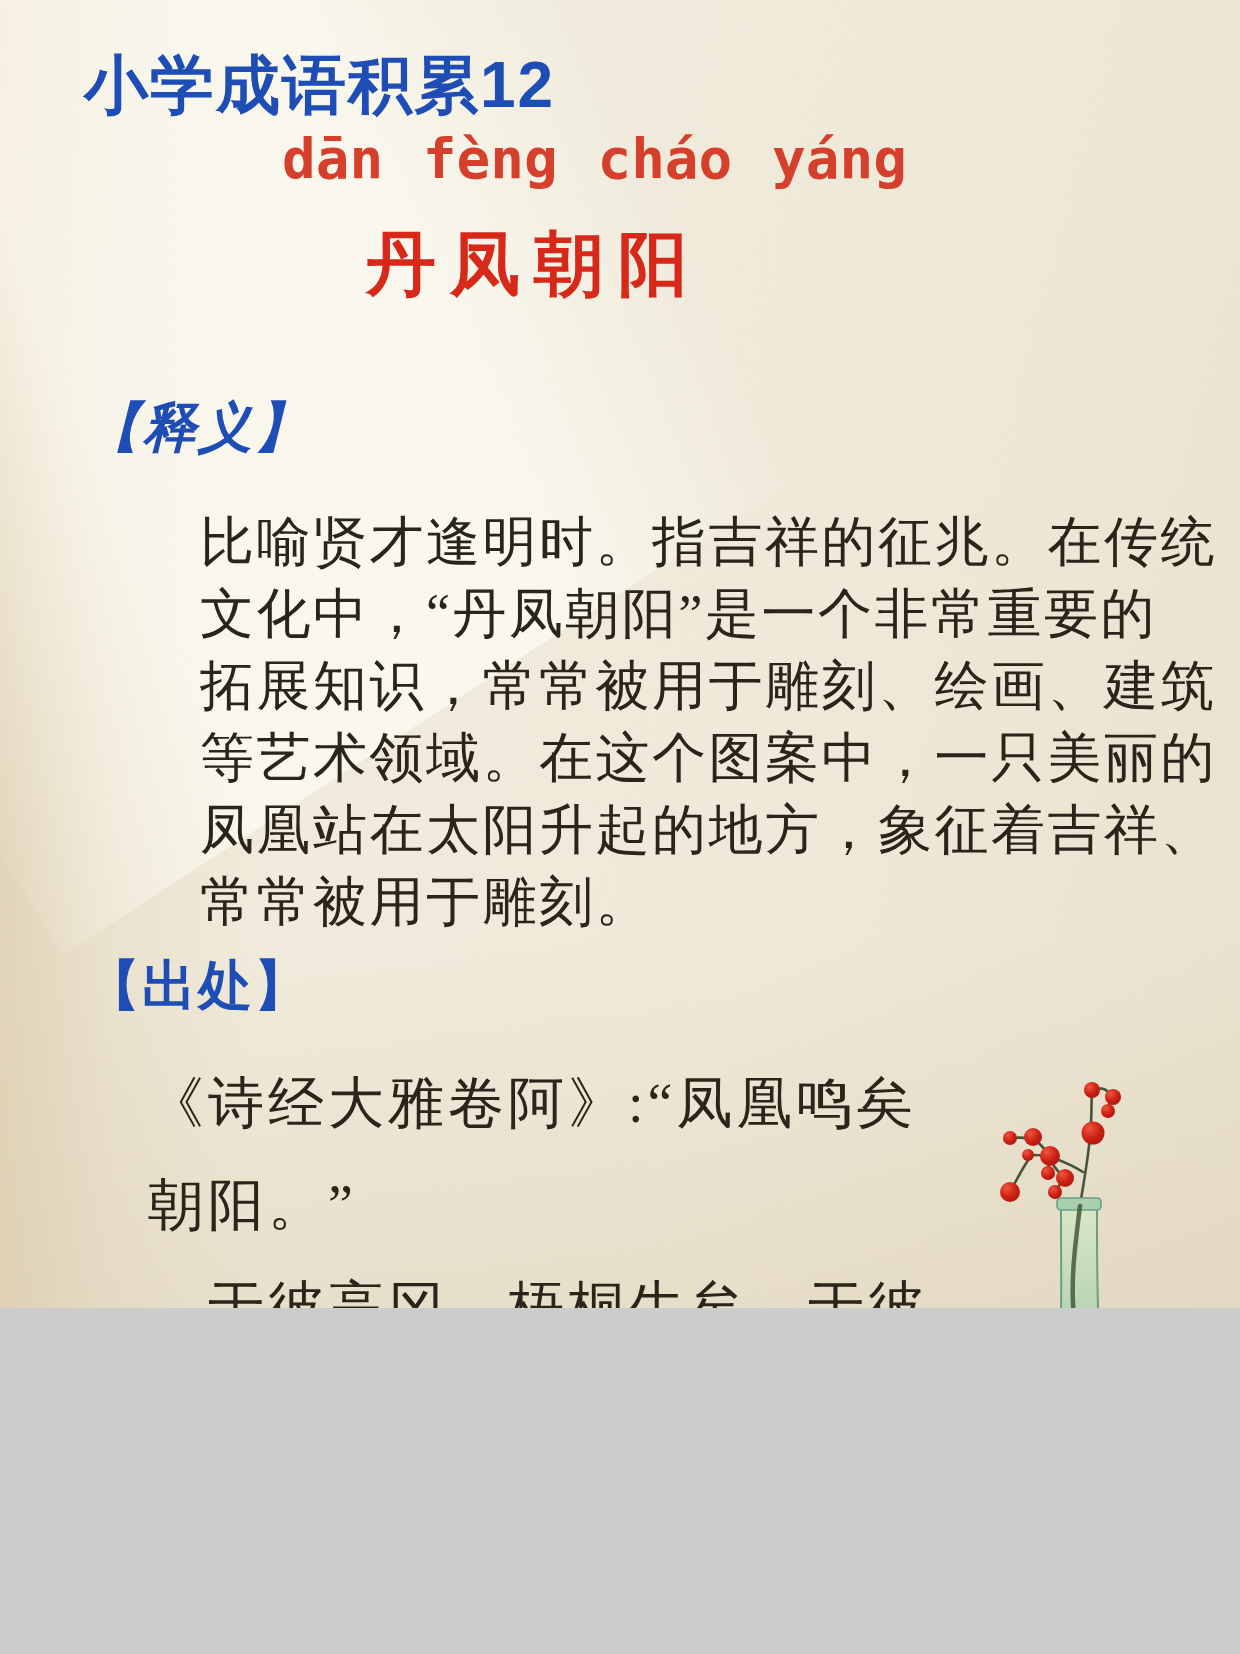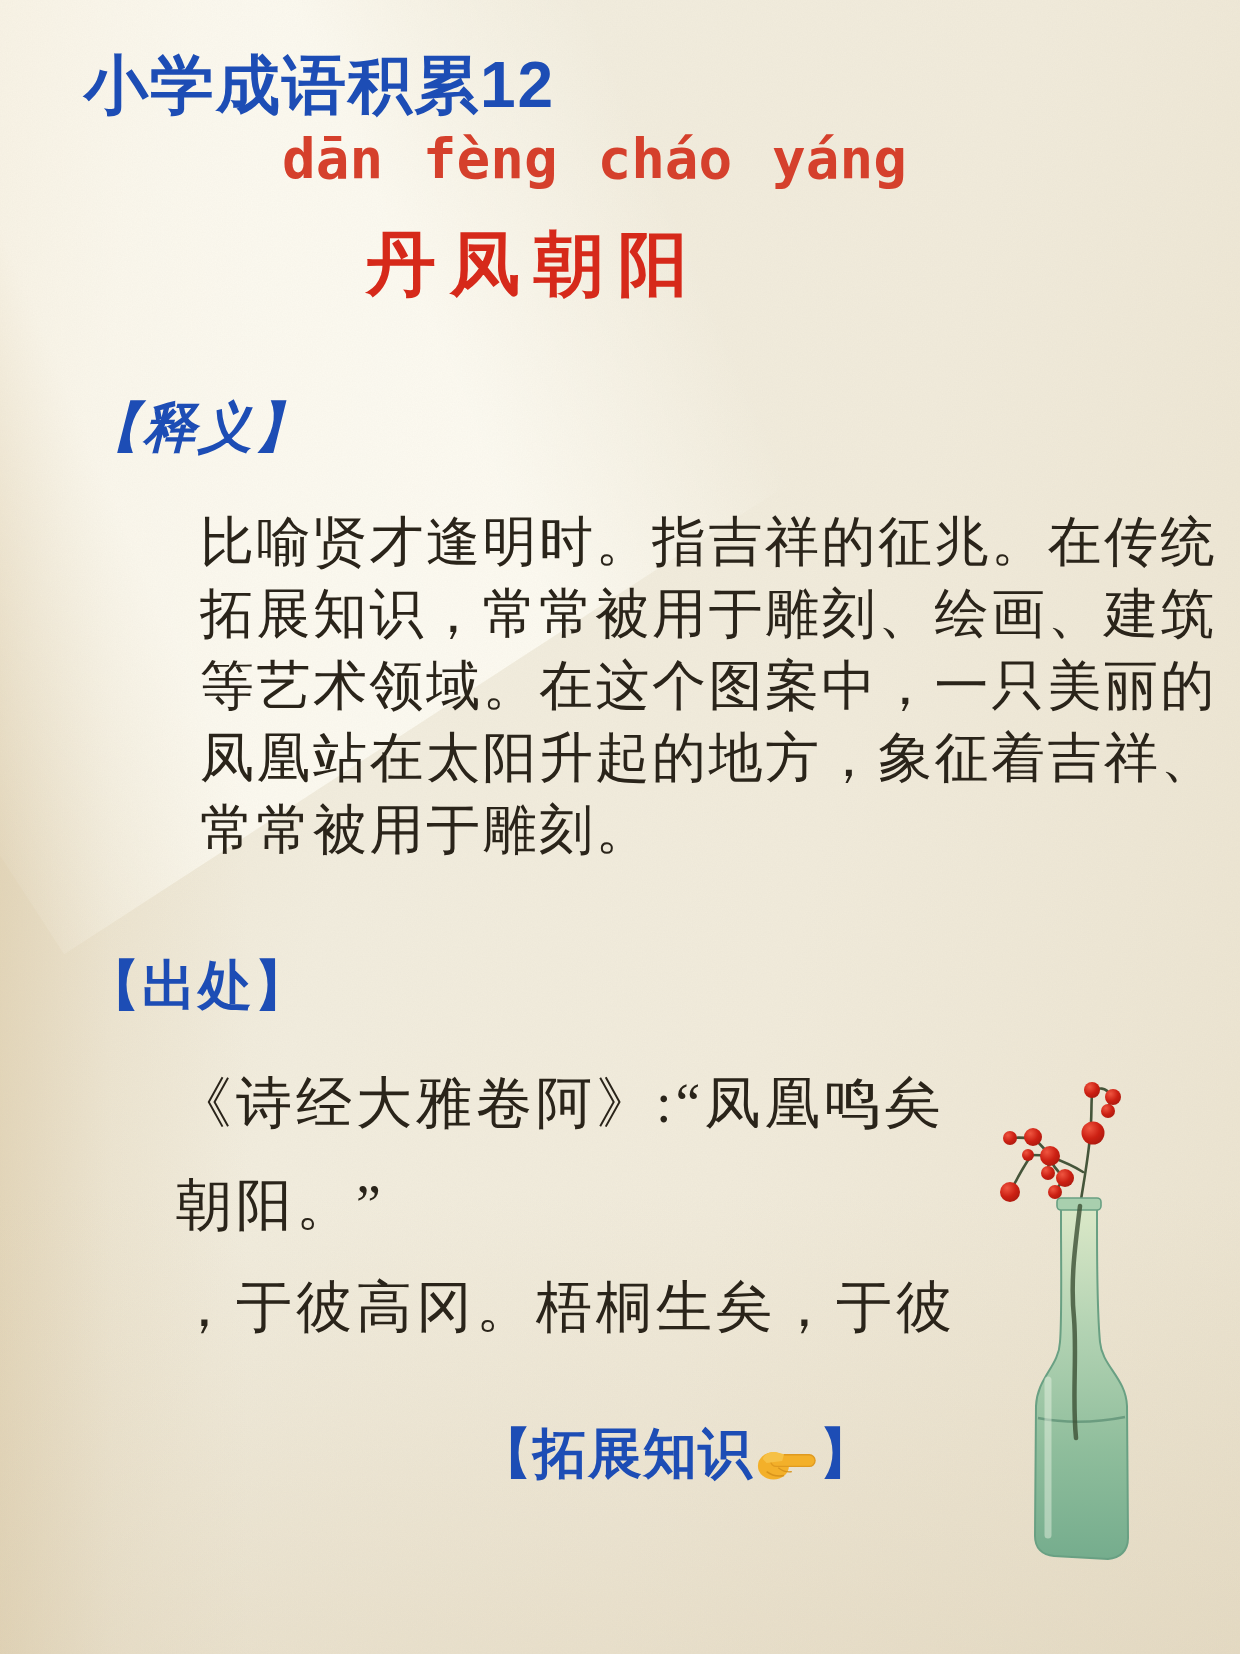--- a/index.html
+++ b/index.html
@@ -1,18 +1,18 @@
 <!DOCTYPE html>
 <html><head>
 <meta charset="utf-8">
 <style>
   html,body{margin:0;padding:0;background:#ccc;}
   #page{
     position:relative;
-    width:1240px;height:1654px;
+    width:1240px;height:1308px;
     overflow:hidden;
     background:linear-gradient(105deg,#e7d9bd 0%,#eee7d4 12%,#f2edde 34%,#f1ebdb 62%,#ebe3cf 100%);
     font-family:"Liberation Serif","DejaVu Serif",serif;
   }
   .bg-layer{position:absolute;inset:0;pointer-events:none;}
   .left-shade{background:linear-gradient(90deg,rgba(210,186,142,0.40) 0%,rgba(210,186,142,0.12) 9%,rgba(210,186,142,0) 20%);}
   .beam{
     position:absolute;left:-260px;top:-140px;width:980px;height:900px;
     background:linear-gradient(100deg,rgba(255,253,244,0) 10%,rgba(255,253,245,0.78) 34%,rgba(255,253,245,0.82) 66%,rgba(255,253,244,0) 90%);
     transform:rotate(-33deg);
@@ -49,21 +49,20 @@
   .definition-paragraph{
     position:absolute;left:200px;top:506px;width:900px;
     font-size:54px;line-height:72px;letter-spacing:2.5px;
     color:#2a241a;
   }
   .definition-paragraph div{white-space:nowrap;}
   .source-quote{
     position:absolute;left:148px;top:1052px;width:820px;
     font-size:56px;line-height:102px;letter-spacing:4px;
     color:#2a241a;
-    margin-left:28px;
   }
   .source-quote div{white-space:nowrap;}
   .cta{
     position:absolute;left:478px;top:1418px;
     font-family:"Liberation Sans","DejaVu Sans",sans-serif;
     font-weight:bold;font-size:54px;letter-spacing:1px;
     color:#1d4db5;white-space:nowrap;cursor:pointer;
     display:flex;align-items:center;
   }
   .cta .hand{display:inline-block;width:62px;height:46px;margin:6px 2px 0 2px;}
@@ -89,20 +88,21 @@
   <div class="series-title">小学成语积累12</div>
 
   <div class="pinyin">dān fèng cháo yáng</div>
 
   <div class="idiom">丹凤朝阳</div>
 
   <div class="section-header hdr-definition">【释义】</div>
 
   <div class="definition-paragraph">
     <div>比喻贤才逢明时。指吉祥的征兆。在传统</div>
+    <div>文化中，“丹凤朝阳”是一个非常重要的</div>
     <div>拓展知识，常常被用于雕刻、绘画、建筑</div>
     <div>等艺术领域。在这个图案中，一只美丽的</div>
     <div>凤凰站在太阳升起的地方，象征着吉祥、</div>
     <div>常常被用于雕刻。</div>
   </div>
 
   <div class="section-header hdr-source">【出处】</div>
 
   <div class="source-quote">
     <div>《诗经大雅卷阿》:“凤凰鸣矣</div>

